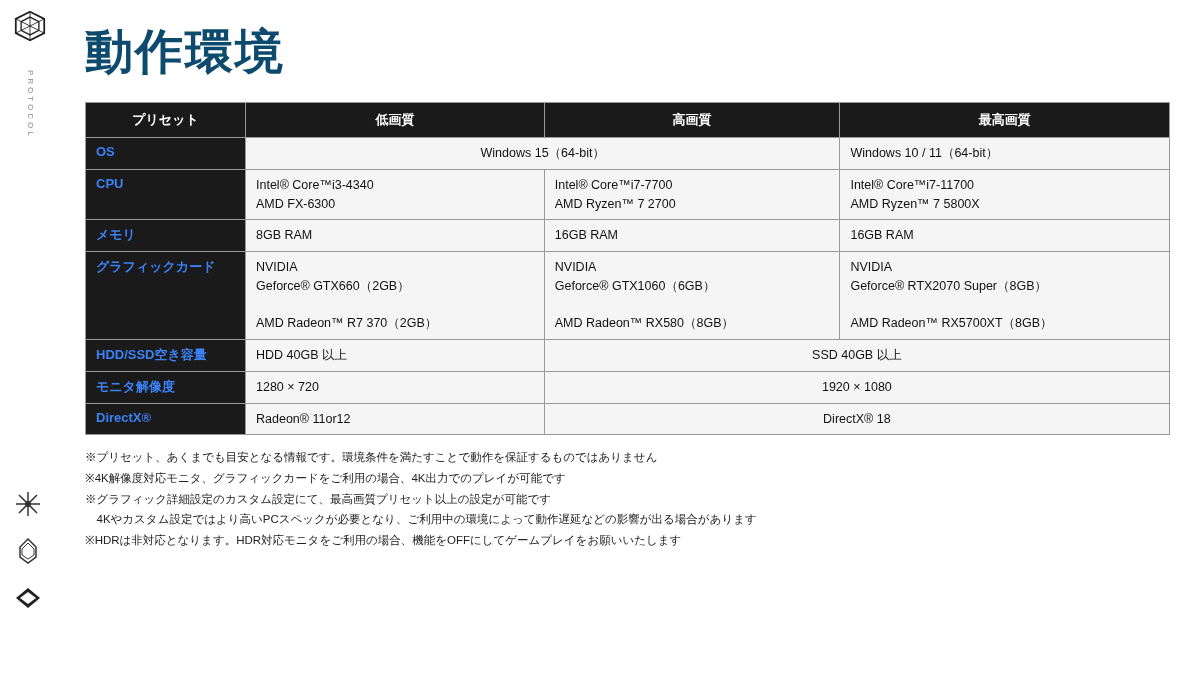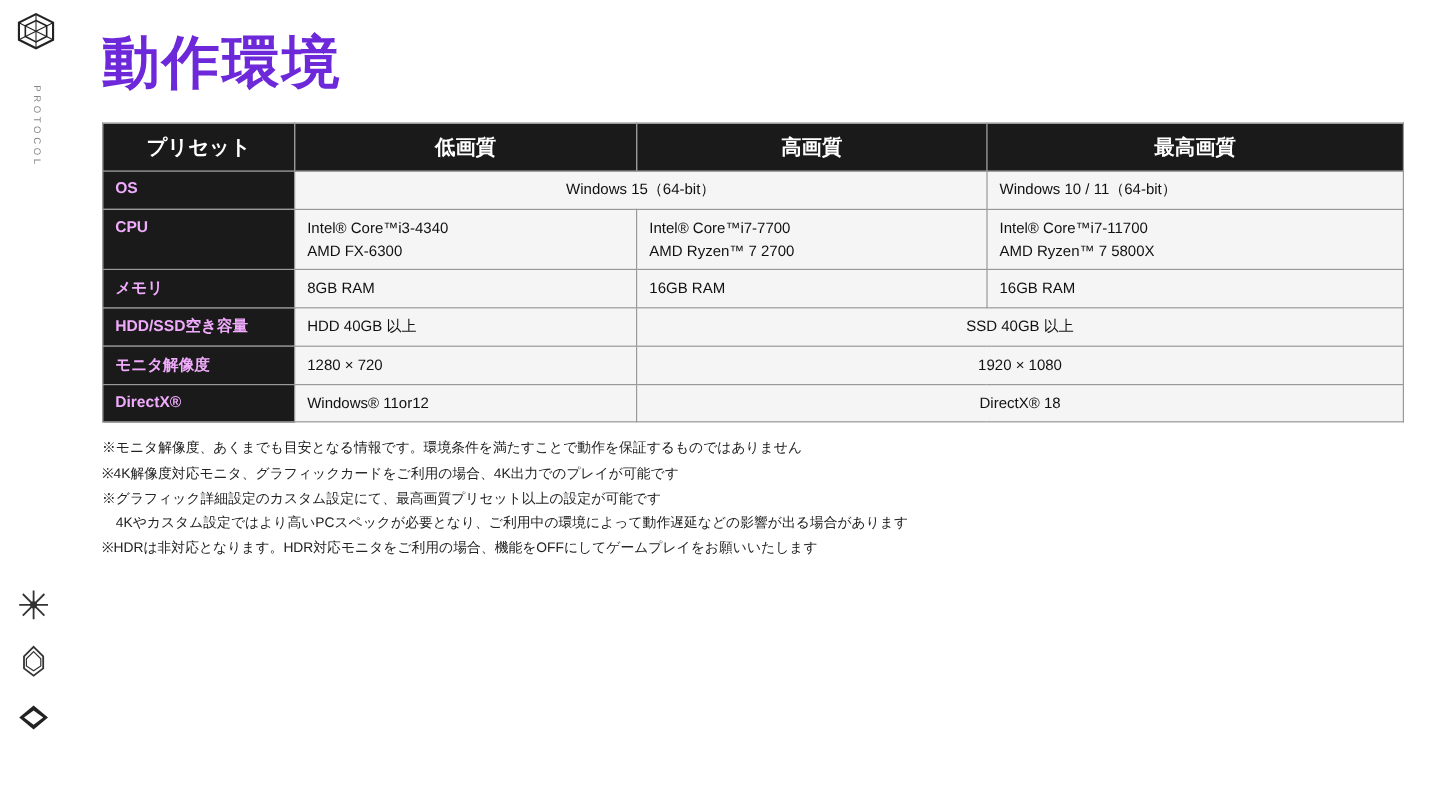--- a/index.html
+++ b/index.html
@@ -60,21 +60,21 @@
       left: 65px;
       top: 0;
       right: 0;
       bottom: 0;
       padding: 20px 30px 15px 20px;
     }
 
     .page-title {
       font-size: 48px;
       font-weight: 900;
-      color: #6d28d9;
+      color: #0c4a6e;
       margin-bottom: 18px;
       letter-spacing: 2px;
     }
 
     
     .spec-table {
       width: 100%;
       border-collapse: collapse;
       font-size: 12.5px;
     }
@@ -83,32 +83,32 @@
       border: 1px solid #999;
       padding: 6px 10px;
       vertical-align: top;
     }
 
     
     .spec-table thead tr th {
       background: #1a1a1a;
       color: #ffffff;
       font-weight: bold;
-      font-size: 17px;
+      font-size: 13px;
       padding: 8px 12px;
     }
 
     .spec-table thead tr th:first-child {
       width: 160px;
     }
 
     
     .row-label {
       background: #1a1a1a;
-      color: #f0abfc;
+      color: #3b82f6;
       font-weight: bold;
       font-size: 13px;
       white-space: nowrap;
     }
 
     
     .data-cell {
       background: #f5f5f5;
       color: #111;
       line-height: 1.5;
@@ -218,43 +218,49 @@
         <td class="data-cell">Intel® Core™i7-11700<br>AMD Ryzen™ 7 5800X</td>
       </tr>
 
       <tr>
         <td class="row-label">メモリ</td>
         <td class="data-cell">8GB RAM</td>
         <td class="data-cell">16GB RAM</td>
         <td class="data-cell">16GB RAM</td>
       </tr>
 
+      <tr>
+        <td class="row-label">グラフィックカード</td>
+        <td class="data-cell">NVIDIA<br>Geforce® GTX660（2GB）<br><br>AMD Radeon™ R7 370（2GB）</td>
+        <td class="data-cell">NVIDIA<br>Geforce® GTX1060（6GB）<br><br>AMD Radeon™ RX580（8GB）</td>
+        <td class="data-cell">NVIDIA<br>Geforce® RTX2070 Super（8GB）<br><br>AMD Radeon™ RX5700XT（8GB）</td>
+      </tr>
 
       <tr>
         <td class="row-label">HDD/SSD空き容量</td>
         <td class="data-cell">HDD 40GB 以上</td>
         <td class="data-cell-span" colspan="2">SSD 40GB 以上</td>
       </tr>
 
       <tr>
         <td class="row-label">モニタ解像度</td>
         <td class="data-cell">1280 × 720</td>
         <td class="data-cell-span" colspan="2">1920 × 1080</td>
       </tr>
 
 
       <tr>
         <td class="row-label">DirectX®</td>
-        <td class="data-cell">Windows® 11or12</td>
+        <td class="data-cell">Radeon® 11or12</td>
         <td class="data-cell-span" colspan="2">DirectX® 18</td>
       </tr>
     </tbody>
   </table>
 
   <div class="notes">
-    <p>※モニタ解像度、あくまでも目安となる情報です。環境条件を満たすことで動作を保証するものではありません</p>
+    <p>※プリセット、あくまでも目安となる情報です。環境条件を満たすことで動作を保証するものではありません</p>
     <p>※4K解像度対応モニタ、グラフィックカードをご利用の場合、4K出力でのプレイが可能です</p>
     <p>※グラフィック詳細設定のカスタム設定にて、最高画質プリセット以上の設定が可能です</p>
     <p class="indent">4Kやカスタム設定ではより高いPCスペックが必要となり、ご利用中の環境によって動作遅延などの影響が出る場合があります</p>
     <p>※HDRは非対応となります。HDR対応モニタをご利用の場合、機能をOFFにしてゲームプレイをお願いいたします</p>
   </div>
 
 </div>
 
 </body></html>

